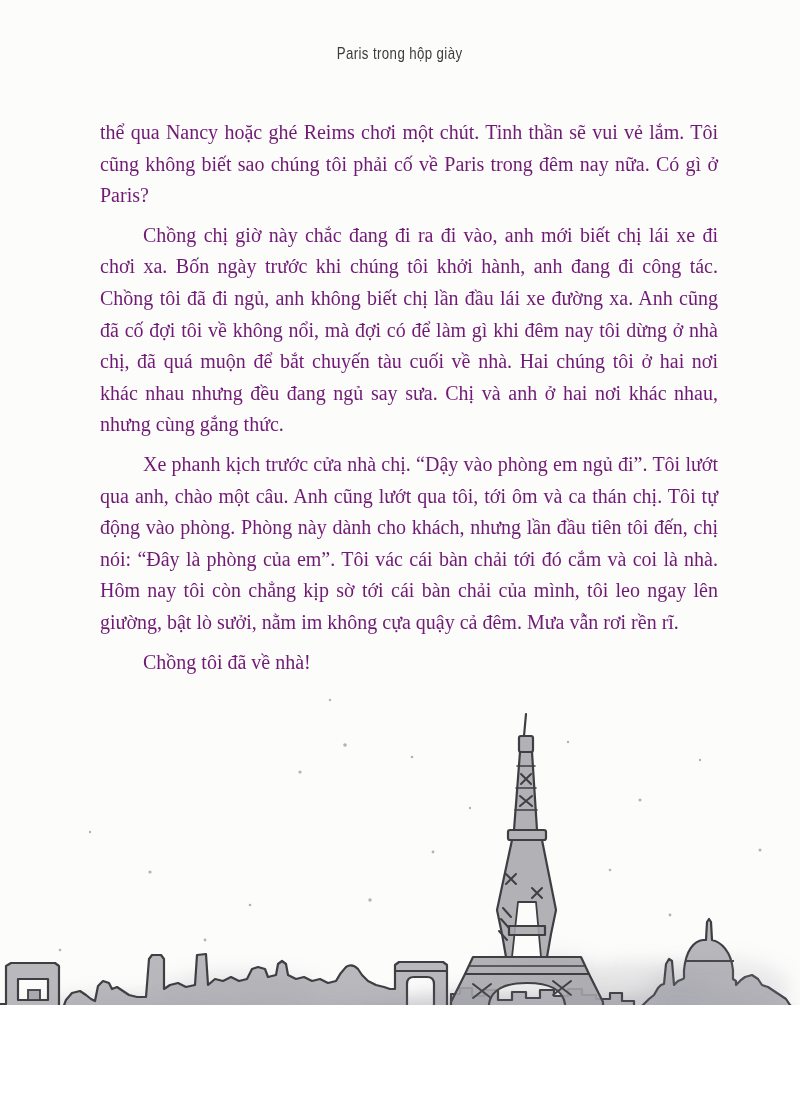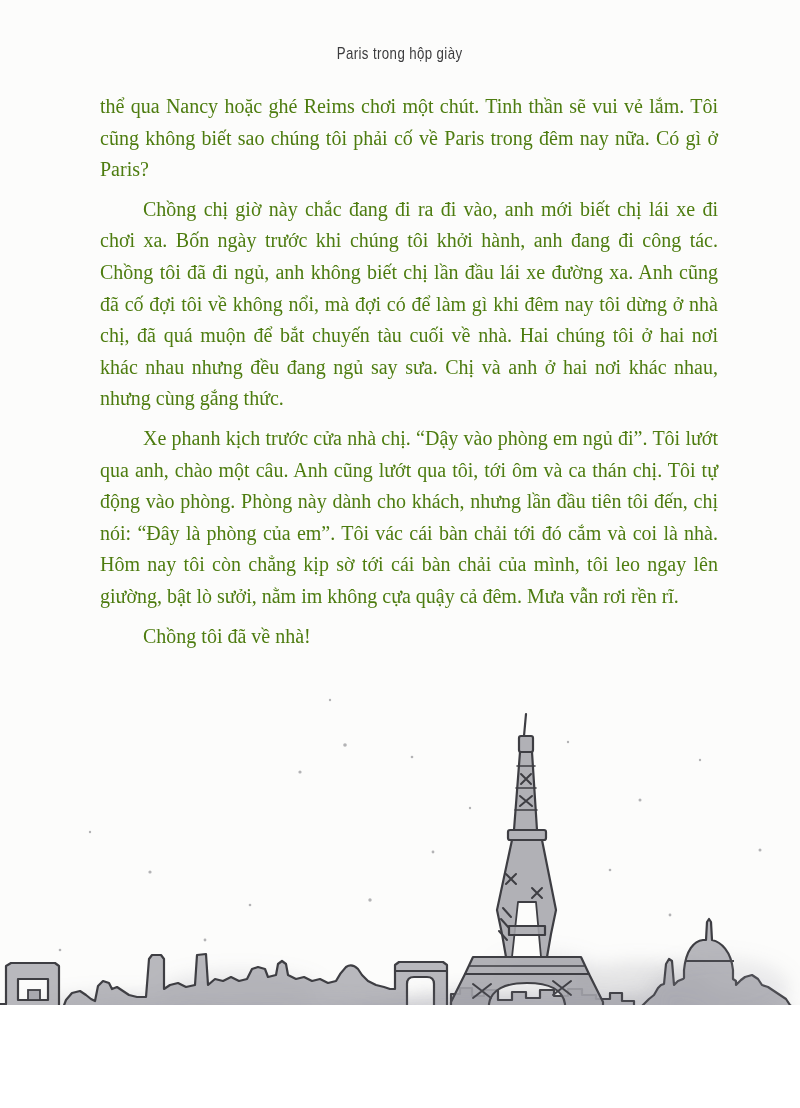--- a/index.html
+++ b/index.html
@@ -16,22 +16,22 @@
     font-family:"Liberation Sans", sans-serif;
     font-size:17px;color:#3c3c3e;
     letter-spacing:.5px;
   }
   .running-head span{
     display:inline-block;
     transform:scaleX(.78);
     transform-origin:center;
   }
   .content{
-    position:absolute;top:91px;left:100px;width:618px;
-    font-size:20px;line-height:31.6px;color:#4d7c0f;
+    position:absolute;top:117px;left:100px;width:618px;
+    font-size:20px;line-height:31.6px;color:#701a75;
     text-align:justify;
   }
   .content p{margin:0 0 8px 0;text-indent:43px;}
   .content p.no-indent{text-indent:0;}
   .skyline{
     position:absolute;left:0;top:688px;width:800px;height:420px;
     pointer-events:none;
   }
   .footer{
     position:absolute;left:0;top:1048px;width:800px;

